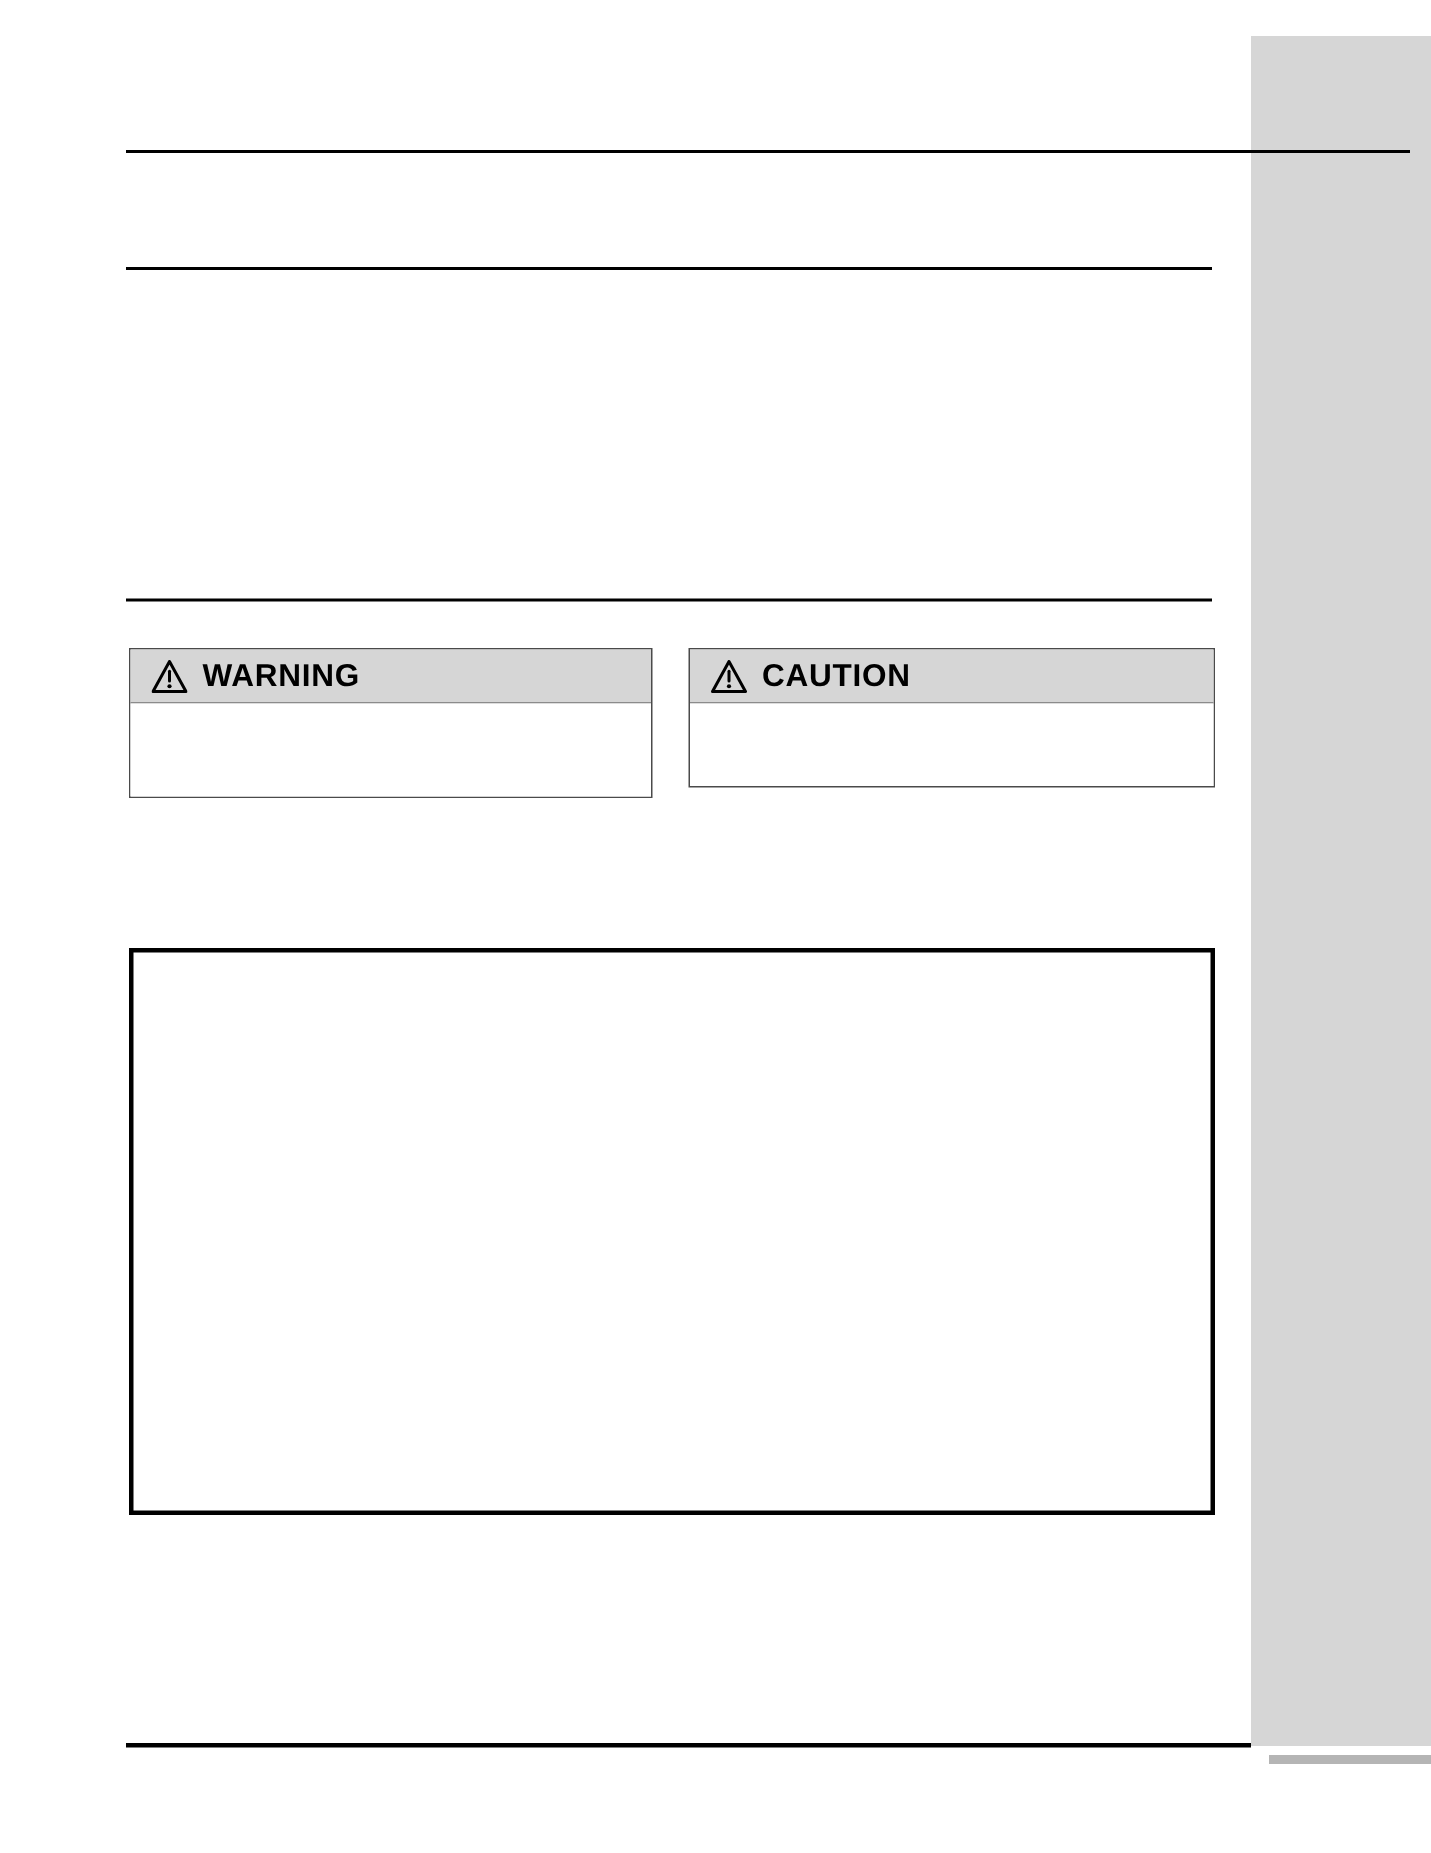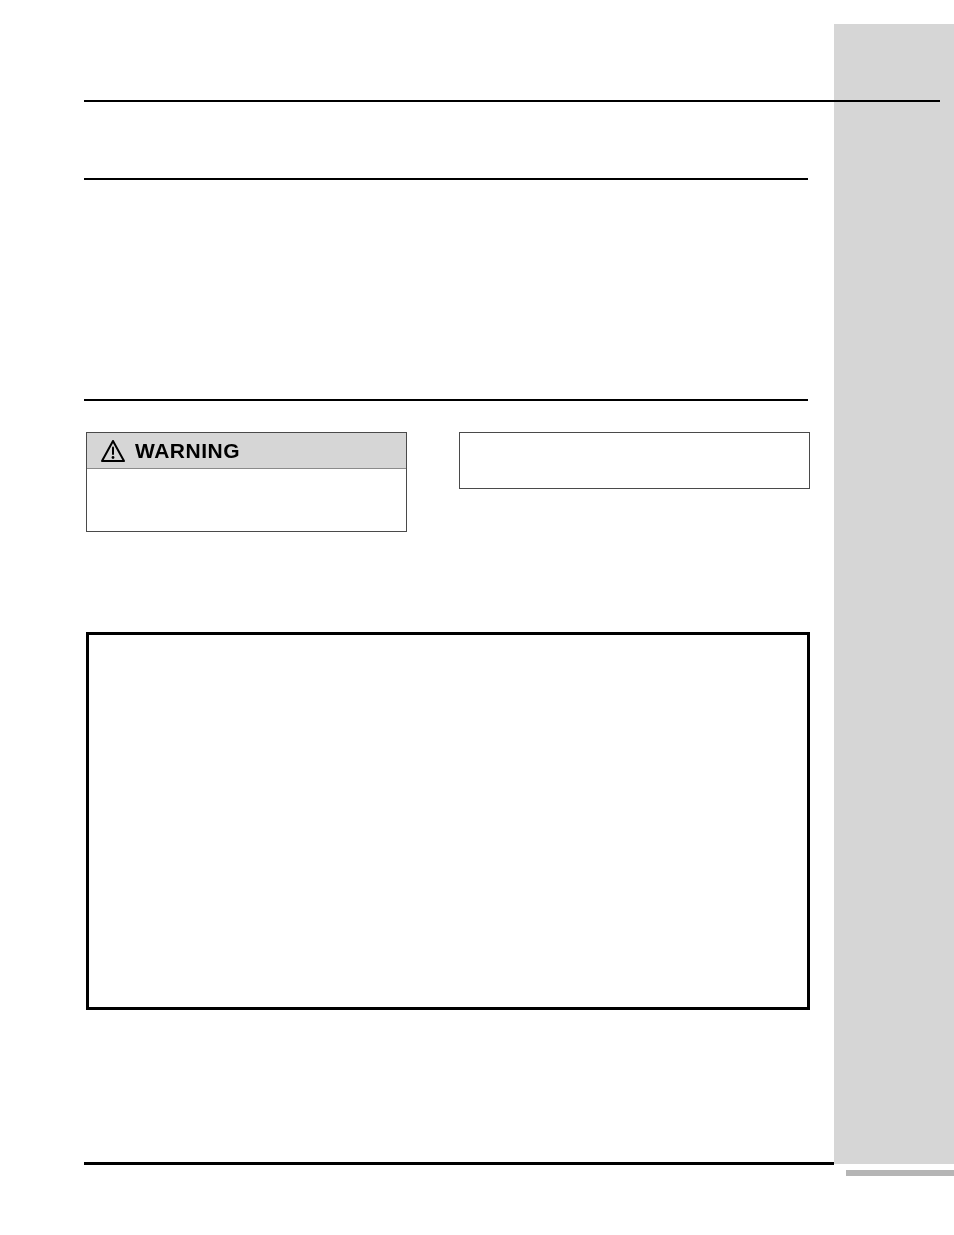--- a/index.html
+++ b/index.html
@@ -94,35 +94,45 @@
 
   <div class="side-tab"></div>
   <div class="side-tab-foot"></div>
 
   <div class="rule" style="top:100px; width:856px;"></div>
 
   <div class="rule rule-thin" style="top:178px; width:724px; border-top-width:2px;"></div>
 
   <div class="rule rule-thin" style="top:399px; width:724px; border-top-width:2px;"></div>
 
-  <div class="callout" style="left:86px; top:432px; width:321px;">
+  <div class="callout" style="left:86px; top:432px; width:349px;">
     <div class="hdr">
       <span class="tri-icon">
         <svg viewBox="0 0 24 22" width="24" height="22">
           <polygon points="12,1 23,21 1,21" fill="none" stroke="#000" stroke-width="2" stroke-linejoin="round"></polygon>
           <line x1="12" y1="7.5" x2="12" y2="14" stroke="#000" stroke-width="2" stroke-linecap="round"></line>
           <circle cx="12" cy="17.5" r="1.4" fill="#000"></circle>
         </svg>
       </span>
       <span class="label">WARNING</span>
     </div>
     <div class="body"></div>
   </div>
 
   <div class="callout" style="left:459px; top:432px; width:351px;">
+    <div class="hdr">
+      <span class="tri-icon">
+        <svg viewBox="0 0 24 22" width="24" height="22">
+          <polygon points="12,1 23,21 1,21" fill="none" stroke="#000" stroke-width="2" stroke-linejoin="round"></polygon>
+          <line x1="12" y1="7.5" x2="12" y2="14" stroke="#000" stroke-width="2" stroke-linecap="round"></line>
+          <circle cx="12" cy="17.5" r="1.4" fill="#000"></circle>
+        </svg>
+      </span>
+      <span class="label">CAUTION</span>
+    </div>
     <div class="body small"></div>
   </div>
 
   <div class="panel" style="left:86px; top:632px; width:724px; height:378px;"></div>
 
   <div class="rule rule-heavy" style="top:1162px; width:750px; border-top-width:3px;"></div>
 
 </div>
 
 </body></html>

